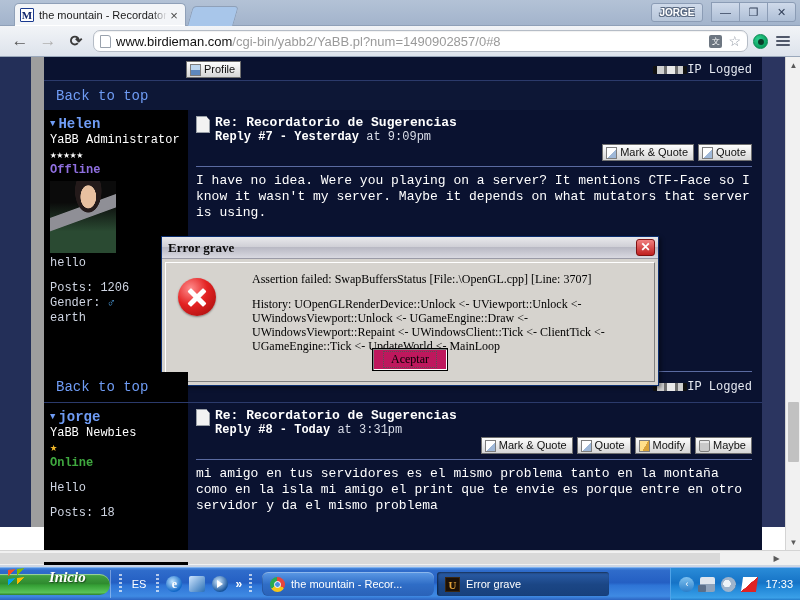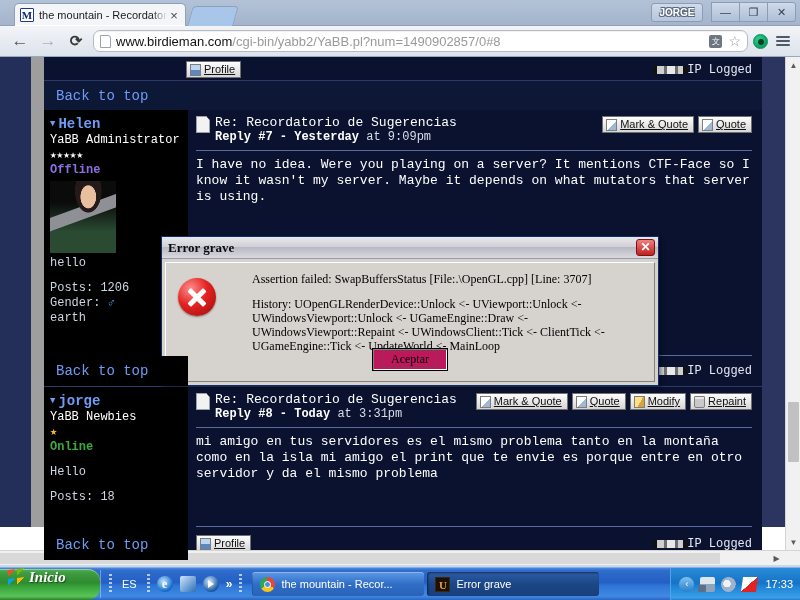--- a/index.html
+++ b/index.html
@@ -151,30 +151,30 @@
   .umeta { color: #cfd5e2; font-size: 12px; line-height: 15px; }
   .gender-ic { color: #4e9fe0; font-weight: bold; }
 
   .post .right { flex: 1 1 auto; padding: 5px 10px 4px 8px; background: #0a1230; position: relative; }
   .posthead { display: flex; align-items: flex-start; }
   .doc-ic {
     width: 14px; height: 17px; flex: 0 0 14px; margin: 1px 5px 0 0;
     background: #f2f2f2; border: 1px solid #9aa0a8;
     clip-path: polygon(0 0, 72% 0, 100% 26%, 100% 100%, 0 100%);
   }
-  .subj { color: #ffffff; font-weight: normal; font-size: 13px; line-height: 15px; }
+  .subj { color: #ffffff; font-weight: bold; font-size: 13px; line-height: 15px; }
   .replyline { font-size: 12px; line-height: 15px; color: #d9dde8; }
   .replyline b { color: #ffffff; }
-  .headbtns { margin-left: auto; display: flex; gap: 4px; padding-top: 1px; }
+  .headbtns { margin-left: auto; display: flex; gap: 4px; padding-top: 1px; margin-top: 28px; }
   .ybtn {
     display: inline-flex; align-items: center; gap: 3px;
     height: 17px; padding: 0 5px 0 3px;
     background: linear-gradient(to bottom,#fdfdfd,#d6d6d6);
     border: 1px solid #707070; border-radius: 0;
-    font: 11px/15px "Liberation Sans", sans-serif; color: #101010; white-space: nowrap; text-decoration: underline;
+    font: 11px/15px "Liberation Sans", sans-serif; color: #101010; white-space: nowrap;
   }
   .ybtn .gi {
     width: 11px; height: 12px; flex: 0 0 11px;
     background: #f4f4f4; border: 1px solid #7d7d7d;
   }
   .ybtn .gi.quote { background: linear-gradient(135deg,#fff 55%,#9fb8d8 56%); }
   .ybtn .gi.profile { background: linear-gradient(to bottom,#bcd6f0 0 45%,#5d87bd 46% 100%); }
   .ybtn .gi.modify { background: linear-gradient(120deg,#ffe08a 0 55%,#d8a33a 56%); }
   .ybtn .gi.trash { background: linear-gradient(to bottom,#e8e8e8 0 22%,#c9c9c9 23% 100%); border-radius:1px 1px 2px 2px; }
   .hr-sep { height: 1px; background: #5a6aa0; margin: 5px 0 6px 0; }
@@ -263,24 +263,24 @@
 
   
   #taskbar {
     position: absolute; left: 0; bottom: 0; width: 800px; height: 33px;
     background: linear-gradient(to bottom,#3f7bd6 0%,#2b64c4 9%,#२b64c4 9%,#1f55b8 48%,#2a68cf 52%,#3e86e0 90%,#2f6ccb 100%);
     background: linear-gradient(to bottom,#4a8ade 0%,#2f6ccb 8%,#245fc3 46%,#2e74d6 54%,#3f8ae3 88%,#2c64c2 100%);
     border-top: 1px solid #7fb2f0;
     display: flex; align-items: center;
   }
   .startbtn {
-    height: 31px; min-width: 100px; padding: 0 24px 14px 8px;
+    height: 21px; min-width: 100px; padding: 0 24px 14px 8px;
     background: linear-gradient(to bottom,#56b356 0%,#3f9c3f 12%,#2f8b2f 45%,#36a136 55%,#59c459 88%,#2e7f2e 100%);
     border-radius: 0 12px 12px 0;
-    display: flex; align-items: center; gap: 4px;
+    display: flex; align-items: center; gap: 24px;
     box-shadow: inset 0 1px 0 rgba(255,255,255,.4);
   }
   .winlogo {
     width: 17px; height: 16px;
     background:
       linear-gradient(to bottom right,#f25022 0 48%, transparent 0) left top/8px 7px no-repeat,
       linear-gradient(to bottom right,#7fba00 0 48%, transparent 0) right top/8px 7px no-repeat,
       linear-gradient(to bottom right,#00a4ef 0 48%, transparent 0) left bottom/8px 7px no-repeat,
       linear-gradient(to bottom right,#ffb900 0 48%, transparent 0) right bottom/8px 7px no-repeat;
     transform: skewY(-6deg);
@@ -300,21 +300,21 @@
   .qic.msn { background: linear-gradient(135deg,#cfe6ff,#2a6fb5); border-radius: 2px; }
   .qic.wmp { background: radial-gradient(circle at 40% 35%,#cfe9ff,#15539c 72%); position: relative; }
   .qic.wmp::after { content:""; position:absolute; left:5px; top:4px; border-left:6px solid #fff; border-top:4px solid transparent; border-bottom:4px solid transparent; }
   .chev { color: #fff; font: bold 12px/14px "Liberation Sans", sans-serif; }
   .tasks { display: flex; align-items: center; gap: 3px; margin-left: 4px; flex: 1 1 auto; }
   .taskbtn {
     height: 24px; display: flex; align-items: center; gap: 6px; padding: 0 8px;
     border-radius: 3px; color: #fff; font: 11px/22px "Liberation Sans", sans-serif;
     white-space: nowrap; overflow: hidden;
   }
-  .taskbtn.chrome { width: 172px; background: linear-gradient(to bottom,#5c9ae6,#2f6dc6 52%,#2a62b8); box-shadow: inset 0 1px 0 rgba(255,255,255,.3), inset 1px 0 0 rgba(0,0,0,.15); }
+  .taskbtn.chrome { width: 172px; background: linear-gradient(to bottom,#5c9ae6,#2f6dc6 52%,#2a62b8); box-shadow: inset 0 1px 0 rgba(255,255,255,.3), inset 1px 0 0 rgba(0,0,0,.15); border-radius: 6px; }
   .taskbtn.ut { width: 172px; background: linear-gradient(to bottom,#2b5da8,#1b4685 52%,#17407c); box-shadow: inset 1px 1px 2px rgba(0,0,0,.5); }
   .tic-chrome { width: 15px; height: 15px; flex: 0 0 15px; border-radius: 50%;
     background: conic-gradient(#e7453c 0 33%, #f5c518 0 66%, #2aa94f 0 100%); position: relative; }
   .tic-chrome::after { content:""; position:absolute; left:4px; top:4px; width:7px; height:7px; border-radius:50%; background:#4a90e2; border:1px solid #fff; box-sizing:border-box; }
   .tic-ut { width: 15px; height: 15px; flex: 0 0 15px; background: #1d1106;
     color: #e2a33a; font: bold 11px/15px "Liberation Serif", serif; text-align: center; border: 1px solid #3b2710; }
   .tray {
     display: flex; align-items: center; gap: 6px; height: 33px; padding: 0 7px 0 8px;
     background: linear-gradient(to bottom,#2a8cd8 0%,#1673c6 45%,#1d82d4 55%,#3aa0e8 90%,#1a6cbd 100%);
     border-left: 1px solid #4fa3e8;
@@ -470,21 +470,21 @@
                   <div class="ybtn">
                       <span class="gi quote"></span>
                       <span>Quote</span>
                     </div>
                   <div class="ybtn">
                       <span class="gi modify"></span>
                       <span>Modify</span>
                     </div>
                   <div class="ybtn">
                       <span class="gi trash"></span>
-                      <span>Repaint</span>
+                      <span>Maybe</span>
                     </div>
                 </div>
               </div>
               <div class="hr-sep"></div>
               <div class="body">mi amigo en tus servidores es el mismo problema tanto en la montaña como en la isla mi amigo el print que te envie es porque entre en otro servidor y da el mismo problema</div>
               <div style="height:44px"></div>
               <div class="footrule"></div>
               <div class="postfoot">
                 <div class="ybtn">
                   <span class="gi profile"></span>

